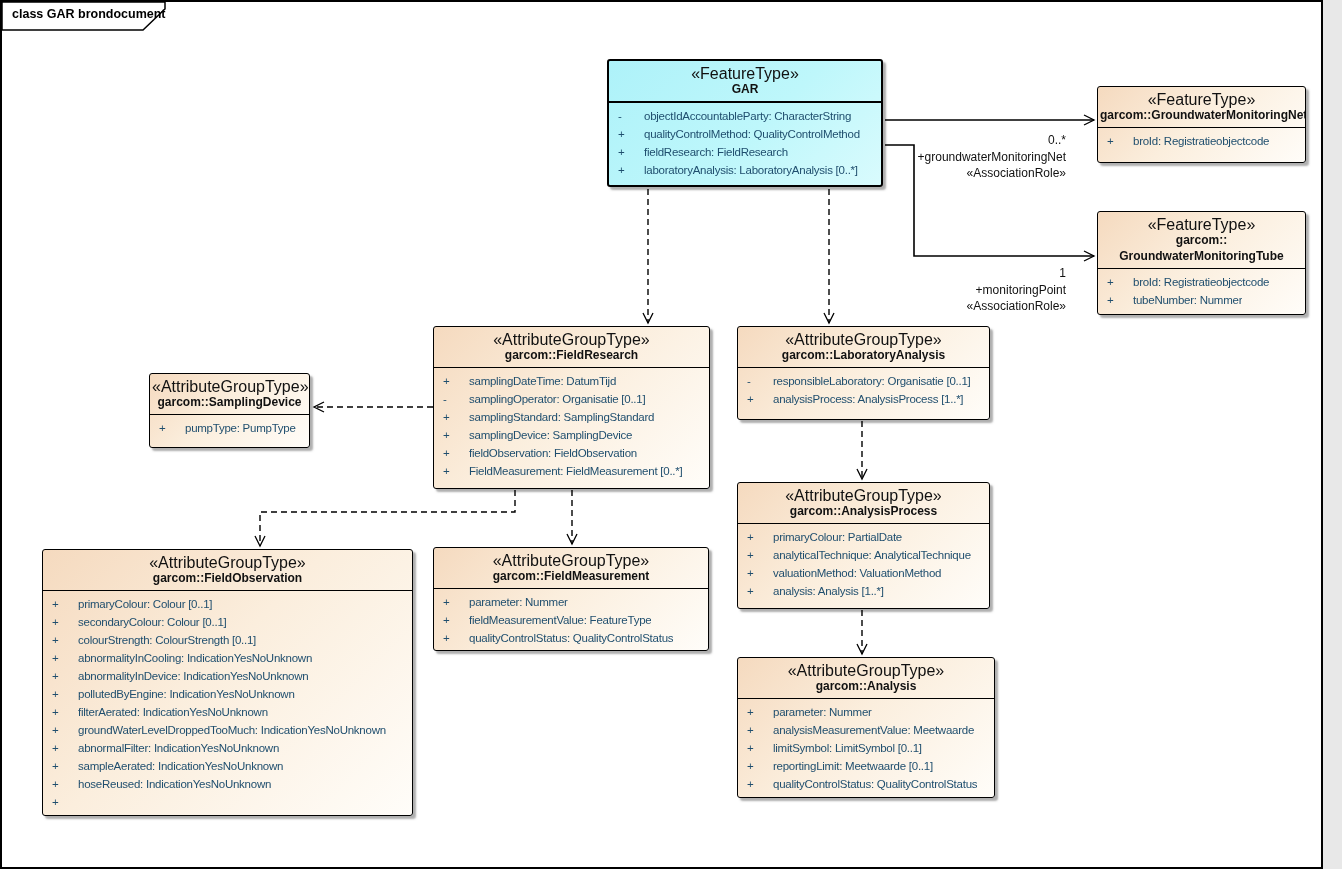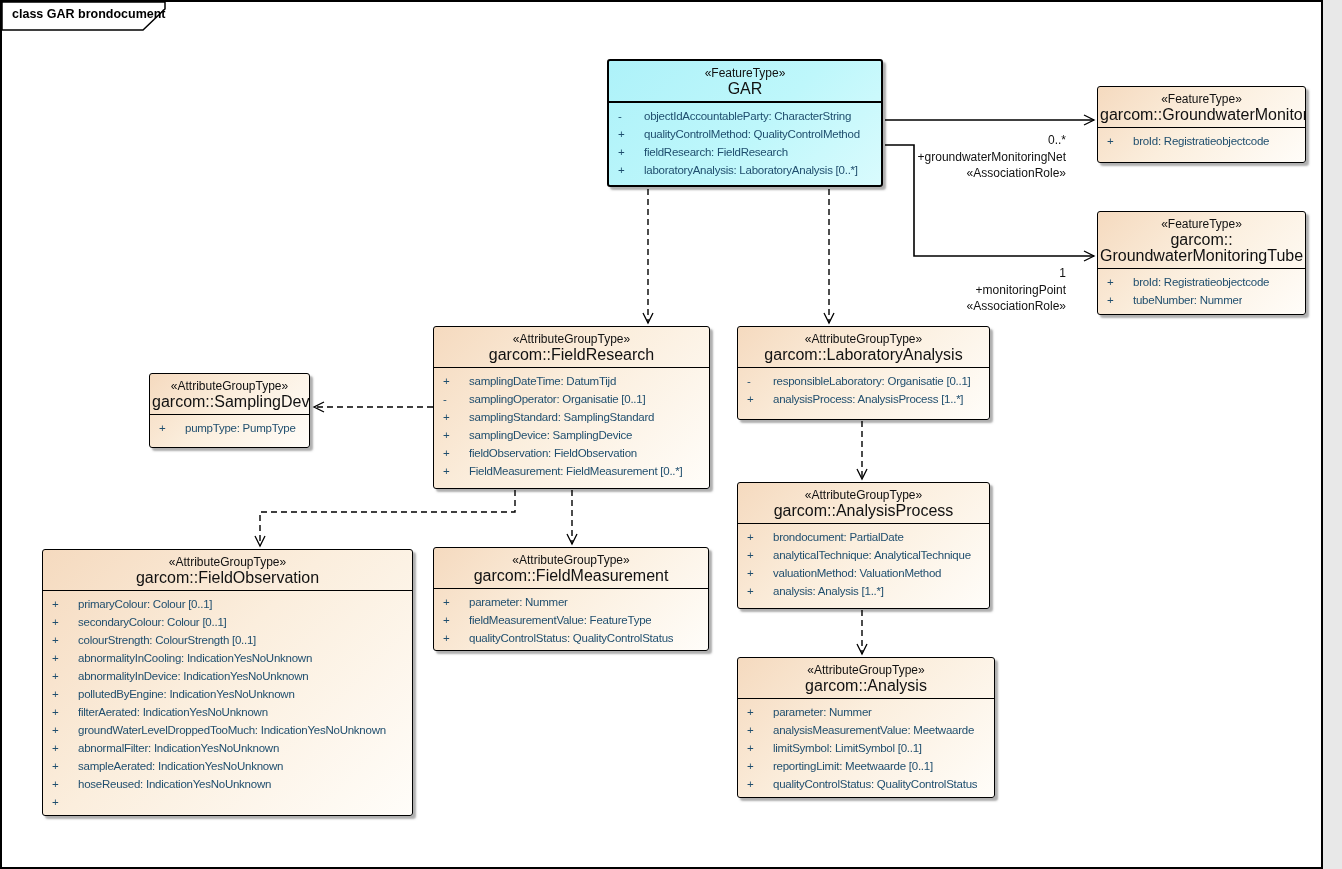--- a/index.html
+++ b/index.html
@@ -7,22 +7,22 @@
   
   #frame-tab{position:absolute;left:0;top:0;width:180px;height:32px;z-index:6;}
   #frame-tab-text{position:absolute;left:10px;top:5px;font-size:12.5px;font-weight:bold;color:#000;z-index:7;}
   
   .cls{position:absolute;box-sizing:border-box;border:1.5px solid #000;border-radius:3px;
        background:linear-gradient(135deg,#f5dabf 0%,#fbeedd 45%,#fffdf9 100%);
        box-shadow:3px 3px 2px rgba(110,110,110,.55);z-index:2;display:flex;flex-direction:column;overflow:hidden;}
   .cls.gar{border-width:2px;background:linear-gradient(135deg,#aef2f9 0%,#bef7fb 55%,#d9fbfd 100%);}
   .hdr{flex:none;text-align:center;padding:5px 2px 4px 2px;border-bottom:1.5px solid #000;}
   .cls.gar .hdr{border-bottom-width:2px;}
-  .stereo{font-size:12px;color:#111;line-height:15px;}
-  .cname{font-size:16px;font-weight:normal;color:#111;line-height:16px;white-space:pre-line;}
+  .stereo{font-size:16px;color:#111;line-height:15px;}
+  .cname{font-size:12px;font-weight:bold;color:#111;line-height:16px;white-space:pre-line;}
   .attrs{flex:1;padding:4px 2px 2px 0;}
   .arow{display:flex;line-height:18px;white-space:nowrap;}
   .vis{flex:none;width:26px;padding-left:9px;font-size:11.5px;color:#1f4e6e;}
   .atxt{font-size:11.5px;letter-spacing:-0.25px;color:#1f4e6e;overflow:hidden;}
   
   #connectors{position:absolute;left:0;top:0;z-index:4;pointer-events:none;}
   
   .clabel{position:absolute;font-size:12px;color:#111;text-align:right;z-index:5;white-space:nowrap;}
 </style>
 </head>
@@ -232,21 +232,21 @@
   </div>
 
   <div class="cls" style="left:735px;top:480px;width:253px;height:127px">
     <div class="hdr">
       <div class="stereo">«AttributeGroupType»</div>
       <div class="cname">garcom::AnalysisProcess</div>
     </div>
     <div class="attrs">
         <div class="arow">
           <span class="vis">+</span>
-          <span class="atxt">brondocument: PartialDate</span>
+          <span class="atxt">primaryColour: PartialDate</span>
         </div>
         <div class="arow">
           <span class="vis">+</span>
           <span class="atxt">analyticalTechnique: AnalyticalTechnique</span>
         </div>
         <div class="arow">
           <span class="vis">+</span>
           <span class="atxt">valuationMethod: ValuationMethod</span>
         </div>
         <div class="arow">

